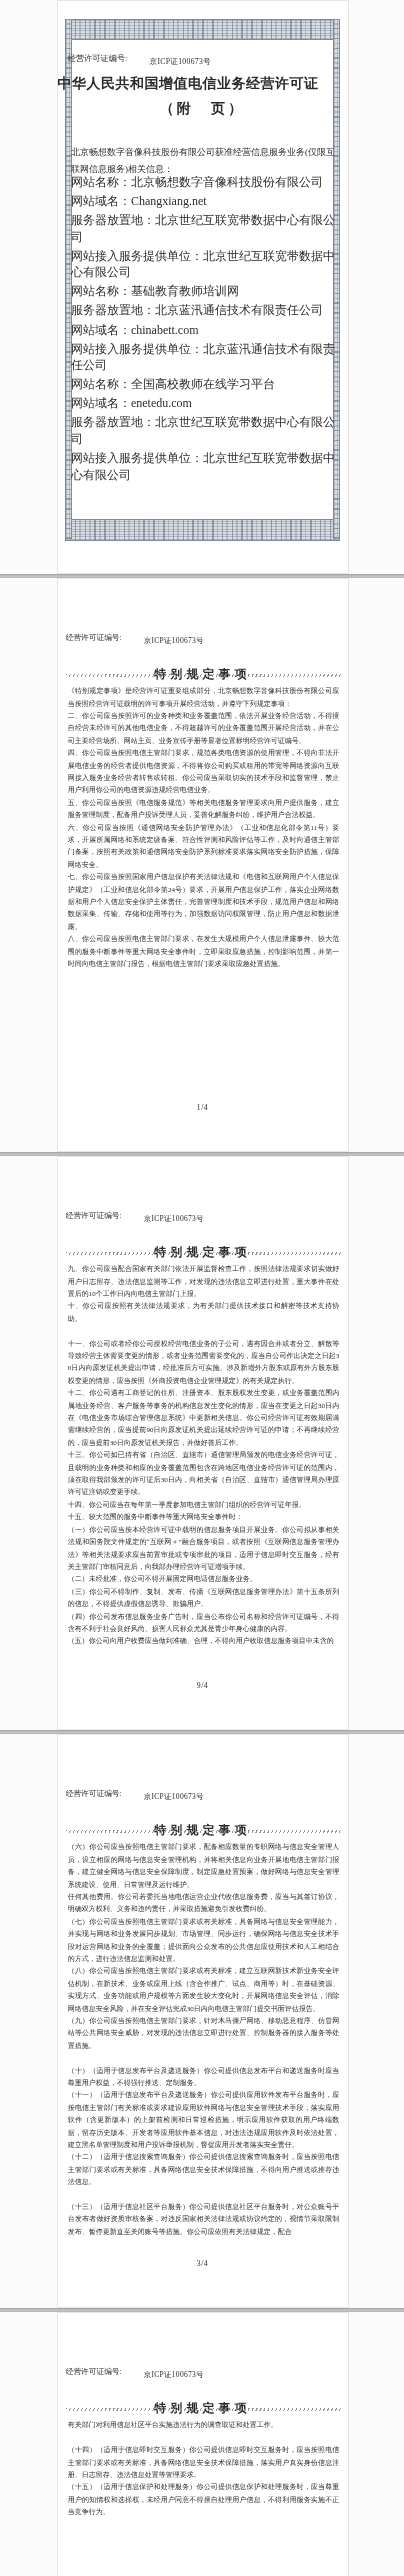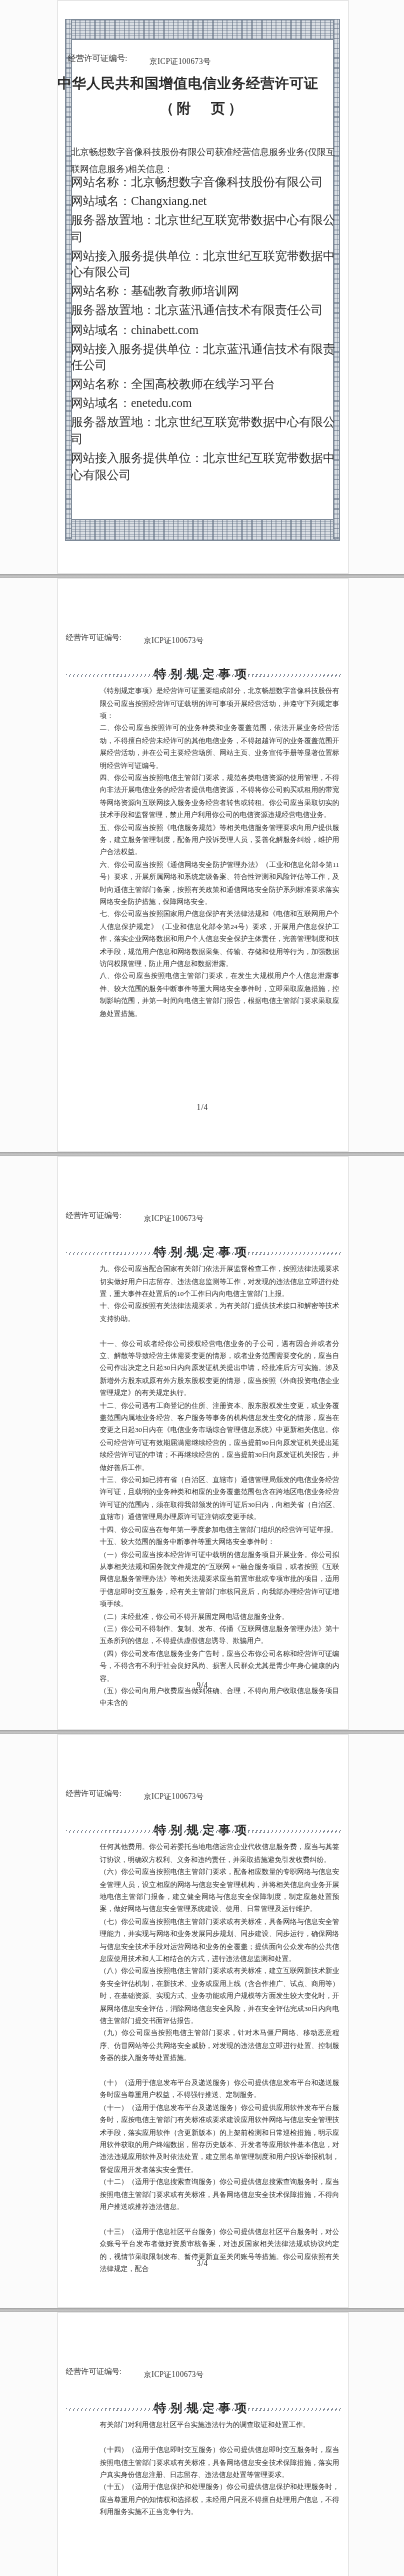--- a/index.html
+++ b/index.html
@@ -55,21 +55,21 @@
   .cert-sub{position:absolute;top:99px;left:0;right:0;text-align:center;font-size:14px;font-weight:bold;letter-spacing:3.1px;}
   .cert-intro{position:absolute;top:134px;left:13.4px;right:12.4px;font-size:9px;line-height:17px;text-align:justify;word-break:break-all;}
   .cert-fields{position:absolute;top:173px;left:13.4px;right:12.4px;}
   .field{font-size:12px;line-height:16.5px;margin:0 0 2.6px;text-align:justify;word-break:break-all;}
 
   .prov-title{position:absolute;top:71px;left:0;right:0;text-align:center;font-size:12px;font-weight:bold;letter-spacing:4.1px;margin:16px;}
   .zigzag{
     position:absolute;top:95px;left:8.2px;right:6.2px;height:2.6px;
     background:repeating-linear-gradient(115deg,#8d95a0 0 1px,rgba(255,255,255,0) 1px 3.6px);
   }
-  .prov-body{position:absolute;top:106px;left:10.3px;right:8.2px;font-size:7px;line-height:12.4px;text-align:justify;margin-left:32px;}
+  .prov-body{position:absolute;top:106px;left:10.3px;right:8.2px;font-size:7px;line-height:12.4px;text-align:justify;}
   .prov-body p{margin:0;word-break:break-all;}
   .prov-body p:empty{height:12.4px;}
   .pnum{position:absolute;left:0;right:0;text-align:center;font-size:7.7px;letter-spacing:0.5px;}
   .prov .pnum{top:524px;}
 </style>
 </head>
 <body>
 
 <div class="viewer">
 
@@ -153,23 +153,23 @@
 
   <div class="sep"></div>
 
   <section class="page prov">
     <div class="hdr-row">
       <span>经营许可证编号:</span><span class="lic-num">京ICP证100673号</span>
     </div>
     <h2 class="prov-title">特别规定事项</h2>
     <div class="zigzag"></div>
     <div class="prov-body">
+        <p>（六）你公司应当按照电信主管部门要求，配备相应数量的专职网络与信息安全管理人员，设立相应的网络与信息安全管理机构，并将相关信息向业务开展地电信主管部门报备，建立健全网络与信息安全保障制度，制定应急处置预案，做好网络与信息安全管理系统建设、使用、日常管理及运行维护。</p>
         <p>任何其他费用。你公司若委托当地电信运营企业代收信息服务费，应当与其签订协议，明确双方权利、义务和违约责任，并采取措施避免引发收费纠纷。</p>
-        <p>（六）你公司应当按照电信主管部门要求，配备相应数量的专职网络与信息安全管理人员，设立相应的网络与信息安全管理机构，并将相关信息向业务开展地电信主管部门报备，建立健全网络与信息安全保障制度，制定应急处置预案，做好网络与信息安全管理系统建设、使用、日常管理及运行维护。</p>
-        <p>（七）你公司应当按照电信主管部门要求或有关标准，具备网络与信息安全管理能力，并实现与网络和业务发展同步规划、同步建设、同步运行，确保网络与信息安全技术手段对运营网络和业务的全覆盖；提供面向公众发布的公共信息应使用技术和人工相结合的方式，进行违法信息监测和处置。</p>
+        <p>（七）你公司应当按照电信主管部门要求或有关标准，具备网络与信息安全管理能力，并实现与网络和业务发展同步规划、市场管理、同步运行，确保网络与信息安全技术手段对运营网络和业务的全覆盖；提供面向公众发布的公共信息应使用技术和人工相结合的方式，进行违法信息监测和处置。</p>
         <p>（八）你公司应当按照电信主管部门要求或有关标准，建立互联网新技术新业务安全评估机制，在新技术、业务或应用上线（含合作推广、试点、商用等）时，在基础资源、实现方式、业务功能或用户规模等方面发生较大变化时，开展网络信息安全评估，消除网络信息安全风险，并在安全评估完成30日内向电信主管部门提交书面评估报告。</p>
         <p>（九）你公司应当按照电信主管部门要求，针对木马僵尸网络、移动恶意程序、仿冒网站等公共网络安全威胁，对发现的违法信息立即进行处置、控制服务器的接入服务等处置措施。</p>
         <p></p>
         <p>（十）（适用于信息发布平台及递送服务）你公司提供信息发布平台和递送服务时应当尊重用户权益，不得强行推送、定制服务。</p>
         <p>（十一）（适用于信息发布平台及递送服务）你公司提供应用软件发布平台服务时，应按电信主管部门有关标准或要求建设应用软件网络与信息安全管理技术手段，落实应用软件（含更新版本）的上架前检测和日常巡检措施，明示应用软件获取的用户终端数据，留存历史版本、开发者等应用软件基本信息，对违法违规应用软件及时依法处置，建立黑名单管理制度和用户投诉举报机制，督促应用开发者落实安全责任。</p>
         <p>（十二）（适用于信息搜索查询服务）你公司提供信息搜索查询服务时，应当按照电信主管部门要求或有关标准，具备网络信息安全技术保障措施，不得向用户推送或推荐违法信息。</p>
         <p></p>
         <p>（十三）（适用于信息社区平台服务）你公司提供信息社区平台服务时，对公众账号平台发布者做好资质审核备案，对违反国家相关法律法规或协议约定的，视情节采取限制发布、暂停更新直至关闭账号等措施。你公司应依照有关法律规定，配合</p>
       </div>
     <div class="pnum">3/4</div>

